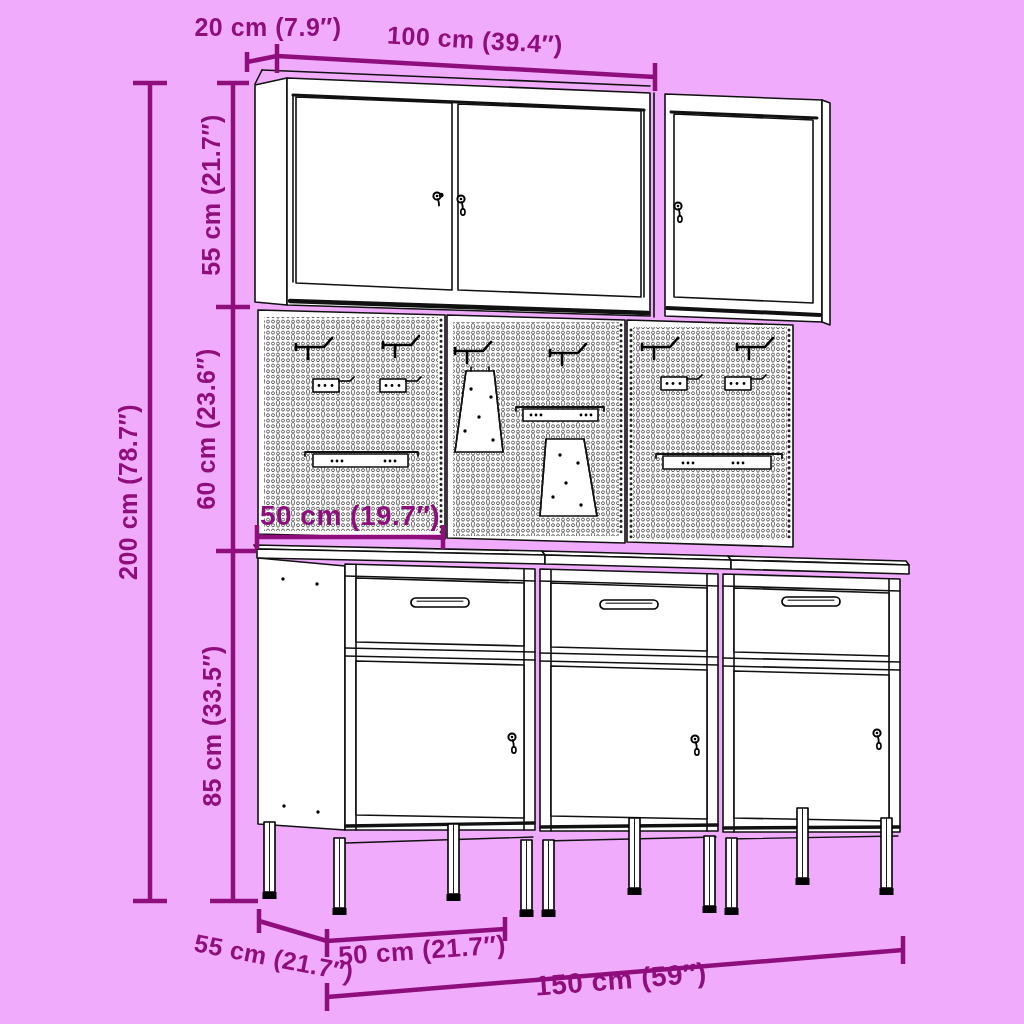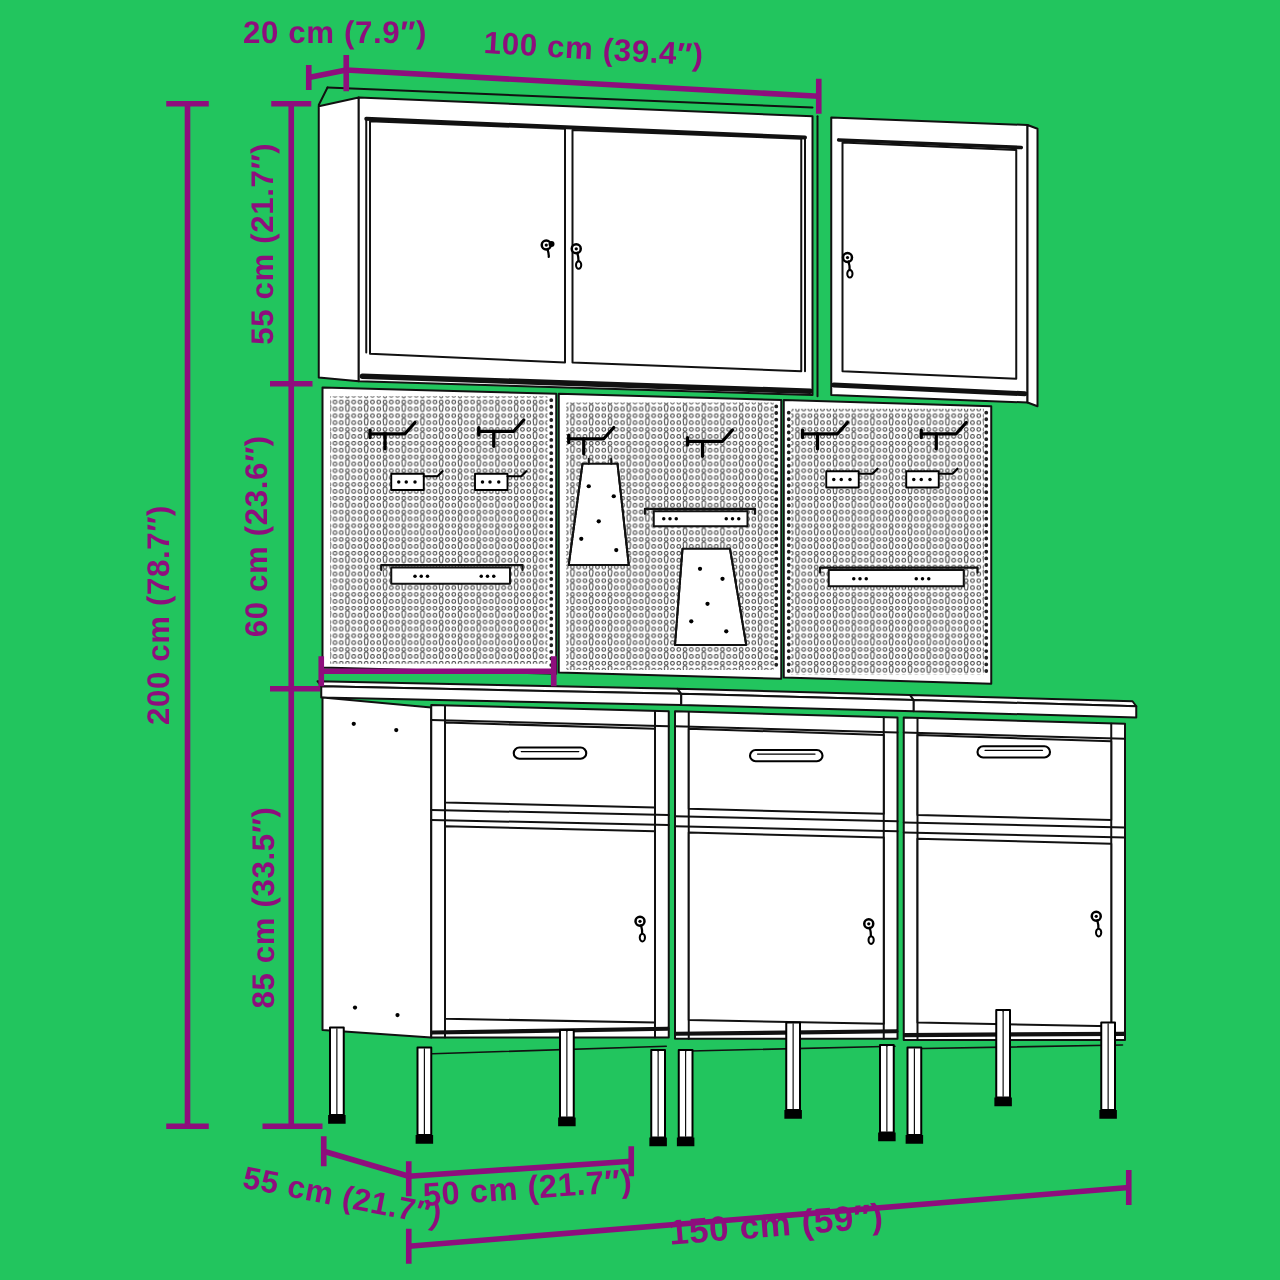--- a/index.html
+++ b/index.html
@@ -1,16 +1,16 @@
 <!DOCTYPE html>
 <html><head>
 <meta charset="utf-8">
 <style>
   html,body{margin:0;padding:0;background:#ffffff;}
-  #stage{position:relative;width:1024px;height:1024px;background:#22c55e;overflow:hidden;
+  #stage{position:relative;width:1024px;height:1024px;background:#f0abfc;overflow:hidden;
          font-family:"Liberation Sans",sans-serif;}
   #stage svg{position:absolute;left:0;top:0;}
   .dim{position:absolute;font-weight:700;font-size:25px;color:#8e0e7d;white-space:nowrap;
        transform:translate(-50%,-50%);line-height:1;letter-spacing:0.5px;}
   .t20  {left:268px;top:27px;}
   .t100 {left:475px;top:40px;transform:translate(-50%,-50%) rotate(3.3deg);}
   .t55v {left:211px;top:195px;transform:translate(-50%,-50%) rotate(-90deg);}
   .t60  {left:206px;top:429px;transform:translate(-50%,-50%) rotate(-90deg);}
   .t200 {left:128px;top:492px;transform:translate(-50%,-50%) rotate(-90deg);}
   .t85  {left:212px;top:726px;transform:translate(-50%,-50%) rotate(-90deg);}
@@ -273,16 +273,17 @@
     <path d="M327,983 V1011 M903,936 V964"></path>
   </g>
 </svg>
 
   <div class="dim t20">20 cm (7.9″)</div>
   <div class="dim t100">100 cm (39.4″)</div>
   <div class="dim t55v">55 cm (21.7″)</div>
   <div class="dim t60">60 cm (23.6″)</div>
   <div class="dim t200">200 cm (78.7″)</div>
   <div class="dim t85">85 cm (33.5″)</div>
+  <div class="dim t50p">50 cm (19.7″)</div>
   <div class="dim t55d">55 cm (21.7″)</div>
   <div class="dim t50b">50 cm (21.7″)</div>
   <div class="dim t150">150 cm (59″)</div>
 </div>
 
 </body></html>

